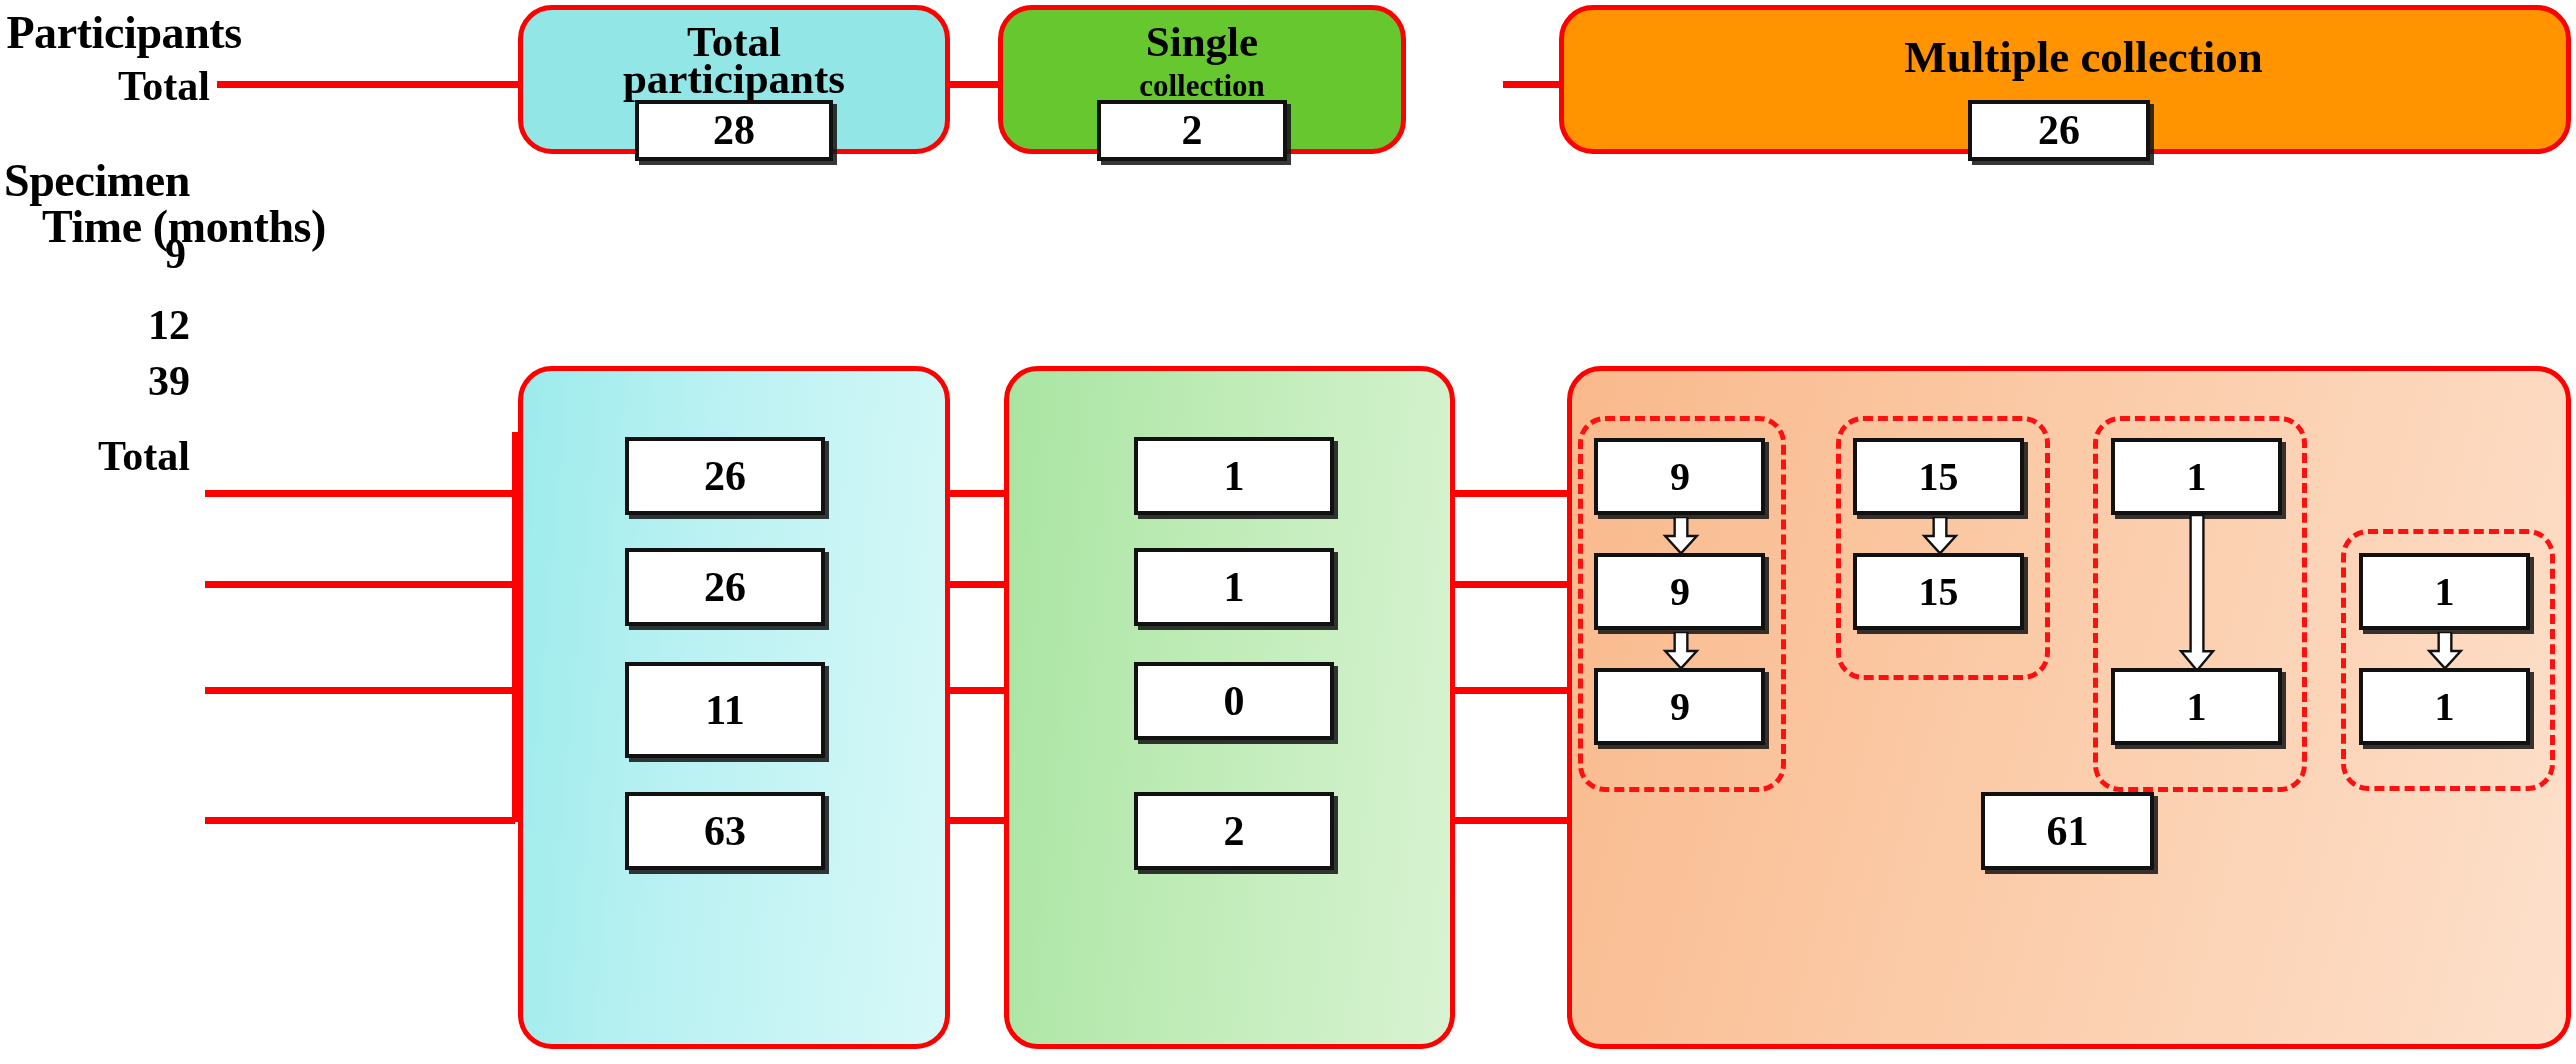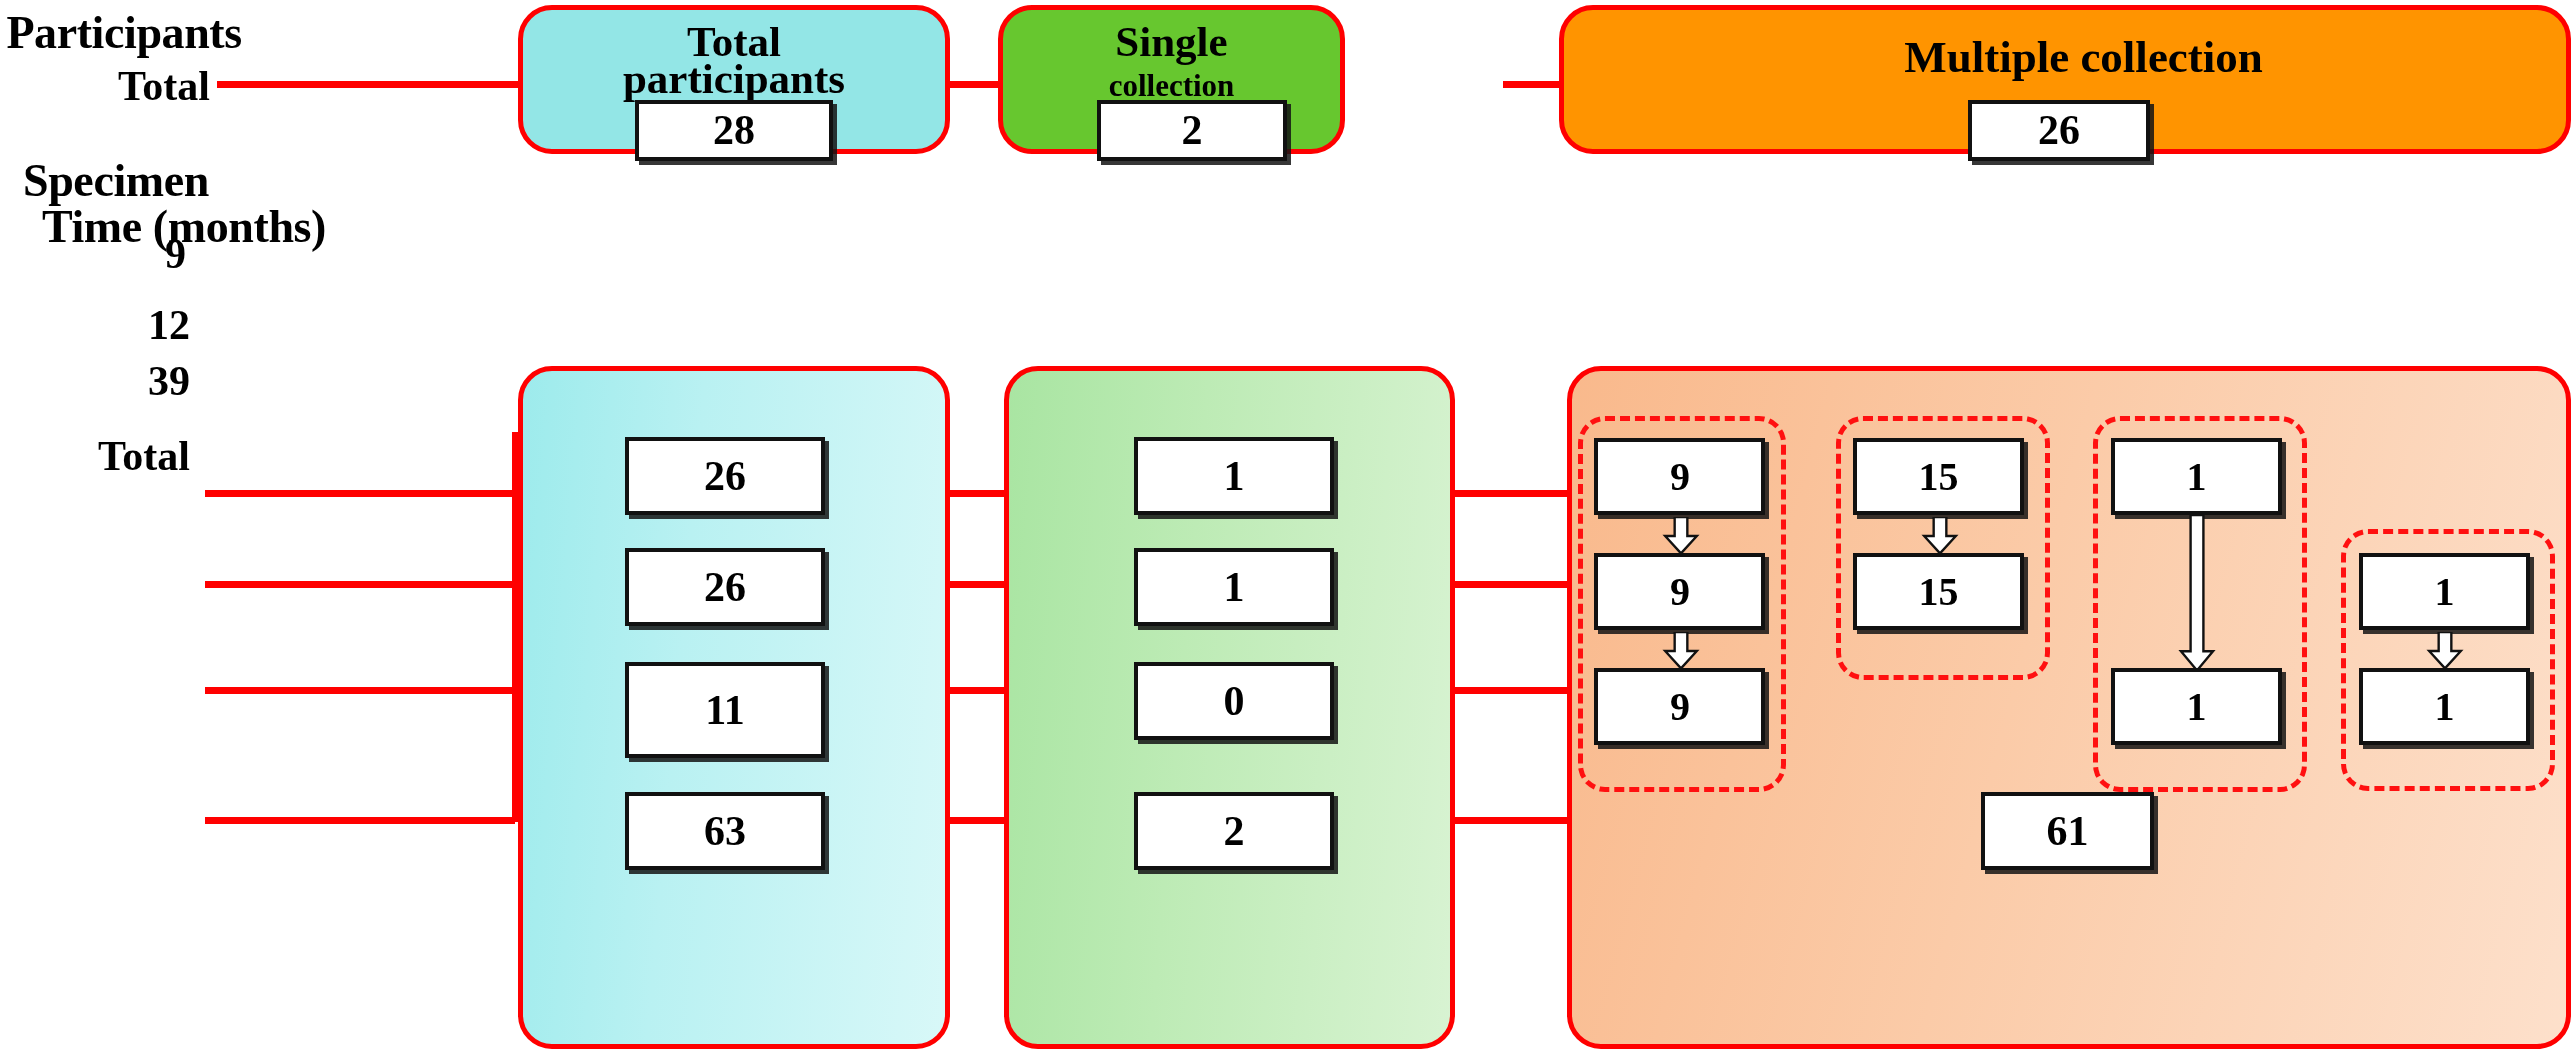--- a/index.html
+++ b/index.html
@@ -56,41 +56,41 @@
   
   .barrow{position:absolute;}
 </style>
 </head>
 <body>
 
 <div class="side-label hdr-label" style="left:6.4px;top:6.4px;">Participants</div>
 
 <div class="side-label row-label" style="left:118px;top:62px;">Total</div>
 
-<div class="side-label hdr-label" style="left:23px;top:154px;">Specimen</div>
+<div class="side-label hdr-label" style="left:4px;top:154px;">Specimen</div>
 
 <div class="side-label hdr-label" style="left:42px;top:200px;text-align:center;">Time (months)</div>
 
 <div class="side-label row-label" style="left:165px;top:230px;">9</div>
 <div class="side-label row-label" style="left:148px;top:301px;">12</div>
 <div class="side-label row-label" style="left:148px;top:357px;">39</div>
 <div class="side-label row-label" style="left:98px;top:432px;">Total</div>
 
 <div class="hline" style="left:217px;top:81px;width:305px;"></div>
 <div class="hline" style="left:470px;top:81px;width:58px;"></div>
 <div class="hline" style="left:947px;top:81px;width:58px;"></div>
 <div class="hline" style="left:1503px;top:81px;width:64px;"></div>
 
 <div class="panel panel-cyan-top" style="left:518px;top:4.8px;width:432px;height:149px;">
   <div class="panel-title" style="top:9.6px;font-size:43px;">Total</div>
   <div class="panel-title" style="top:46px;font-size:43px;">participants</div>
   <div class="vbox" style="left:112px;top:90px;width:198px;height:61px;font-size:42px;">28</div>
 </div>
 
-<div class="panel panel-green-top" style="left:998px;top:4.8px;width:347px;height:149px;">
+<div class="panel panel-green-top" style="left:998px;top:4.8px;width:408px;height:149px;">
   <div class="panel-title" style="top:9.6px;font-size:43px;">Single</div>
   <div class="panel-title" style="top:60px;font-size:31px;">collection</div>
   <div class="vbox" style="left:94px;top:90px;width:190px;height:61px;font-size:42px;">2</div>
 </div>
 
 <div class="panel panel-orange-top" style="left:1559px;top:4.8px;width:1012px;height:149px;">
   <div class="panel-title" style="top:24px;font-size:45px;padding-left:37px;">Multiple collection</div>
   <div class="vbox" style="left:404px;top:90px;width:182px;height:61px;font-size:42px;">26</div>
 </div>
 

